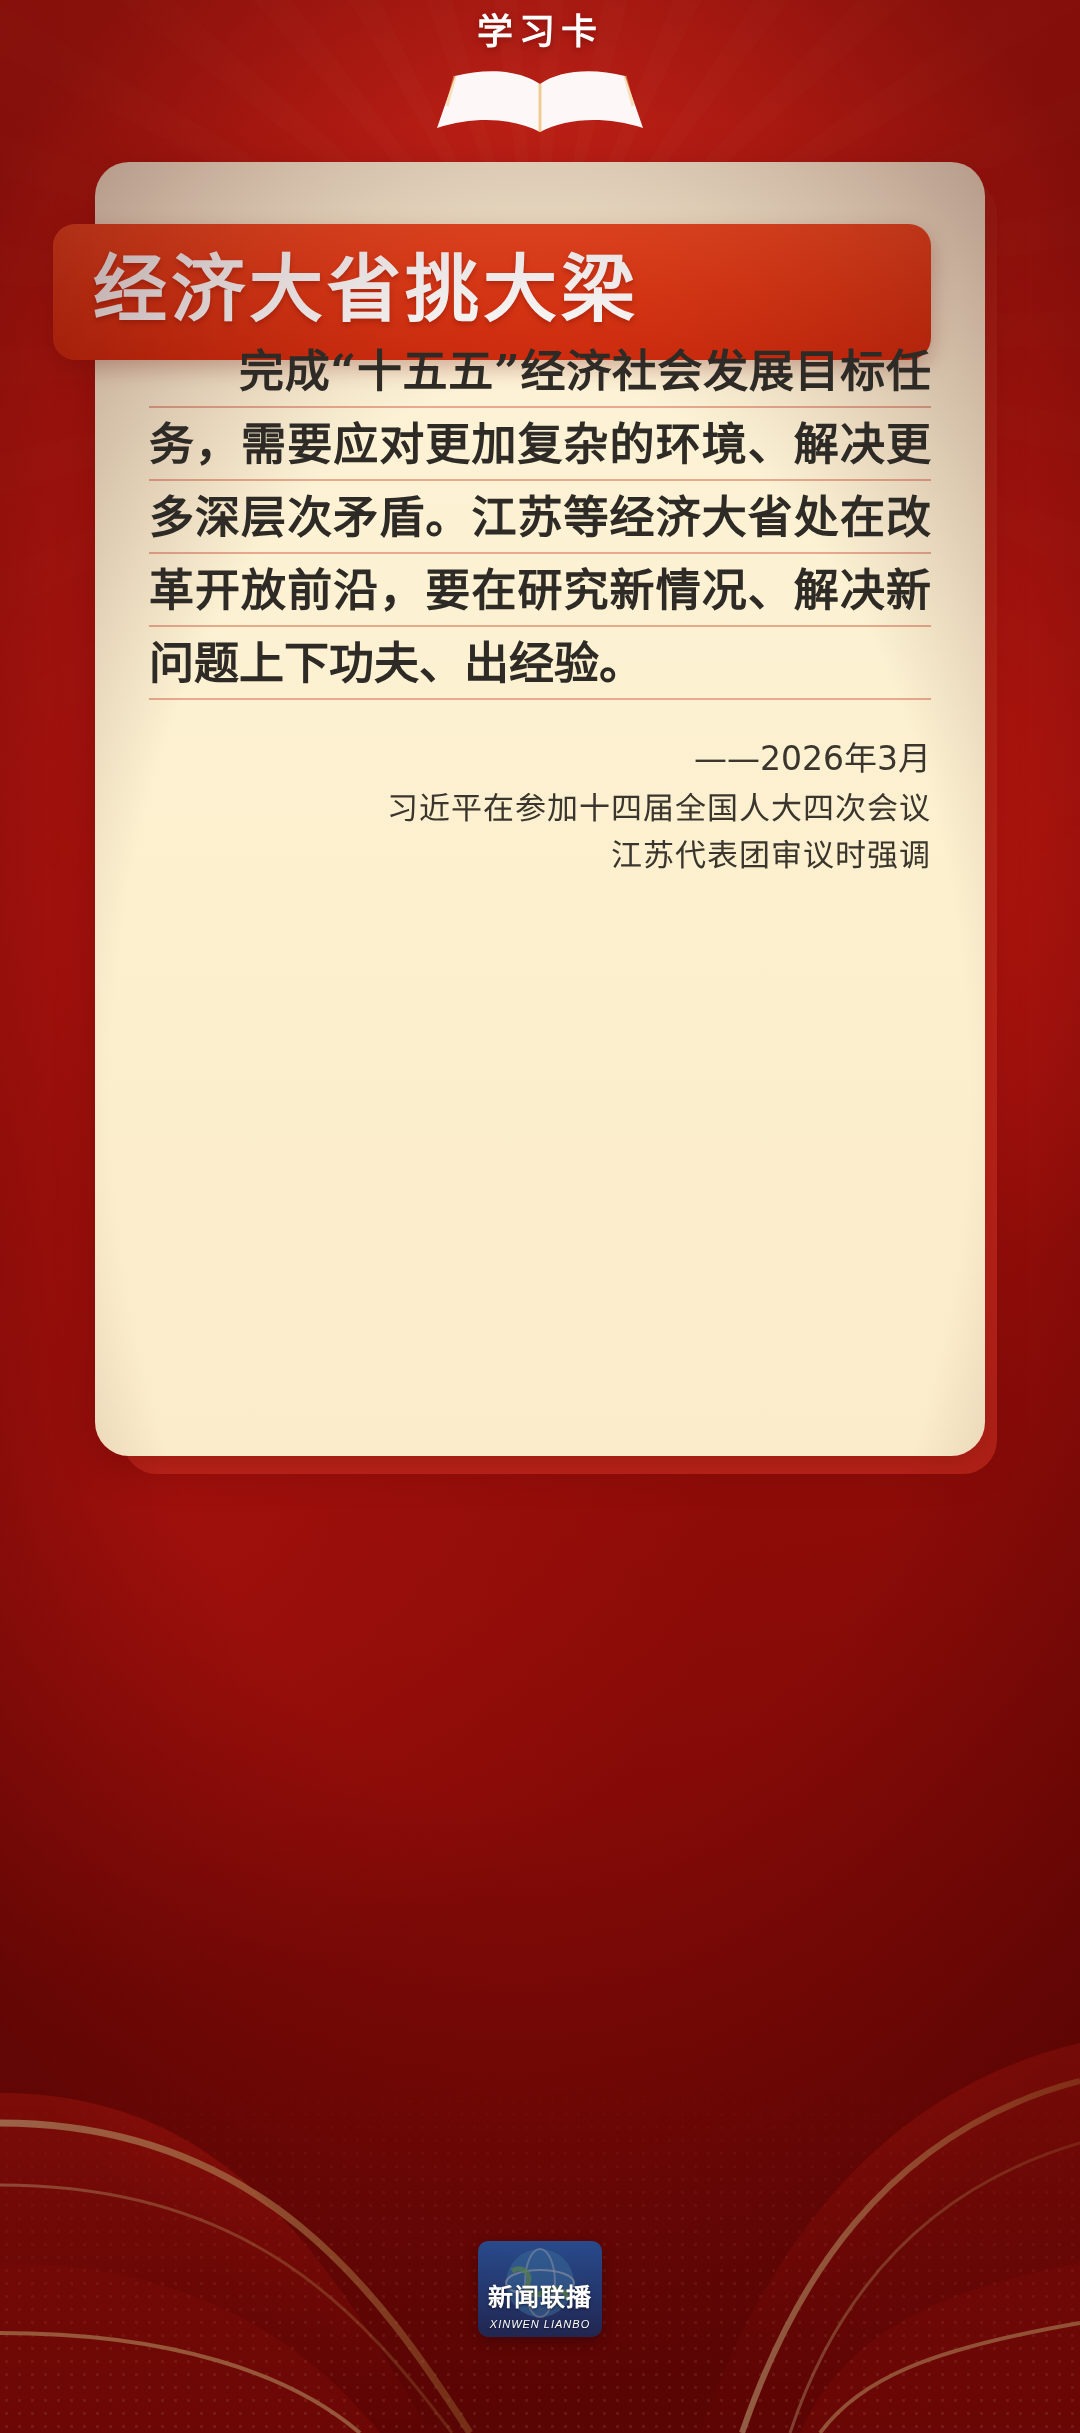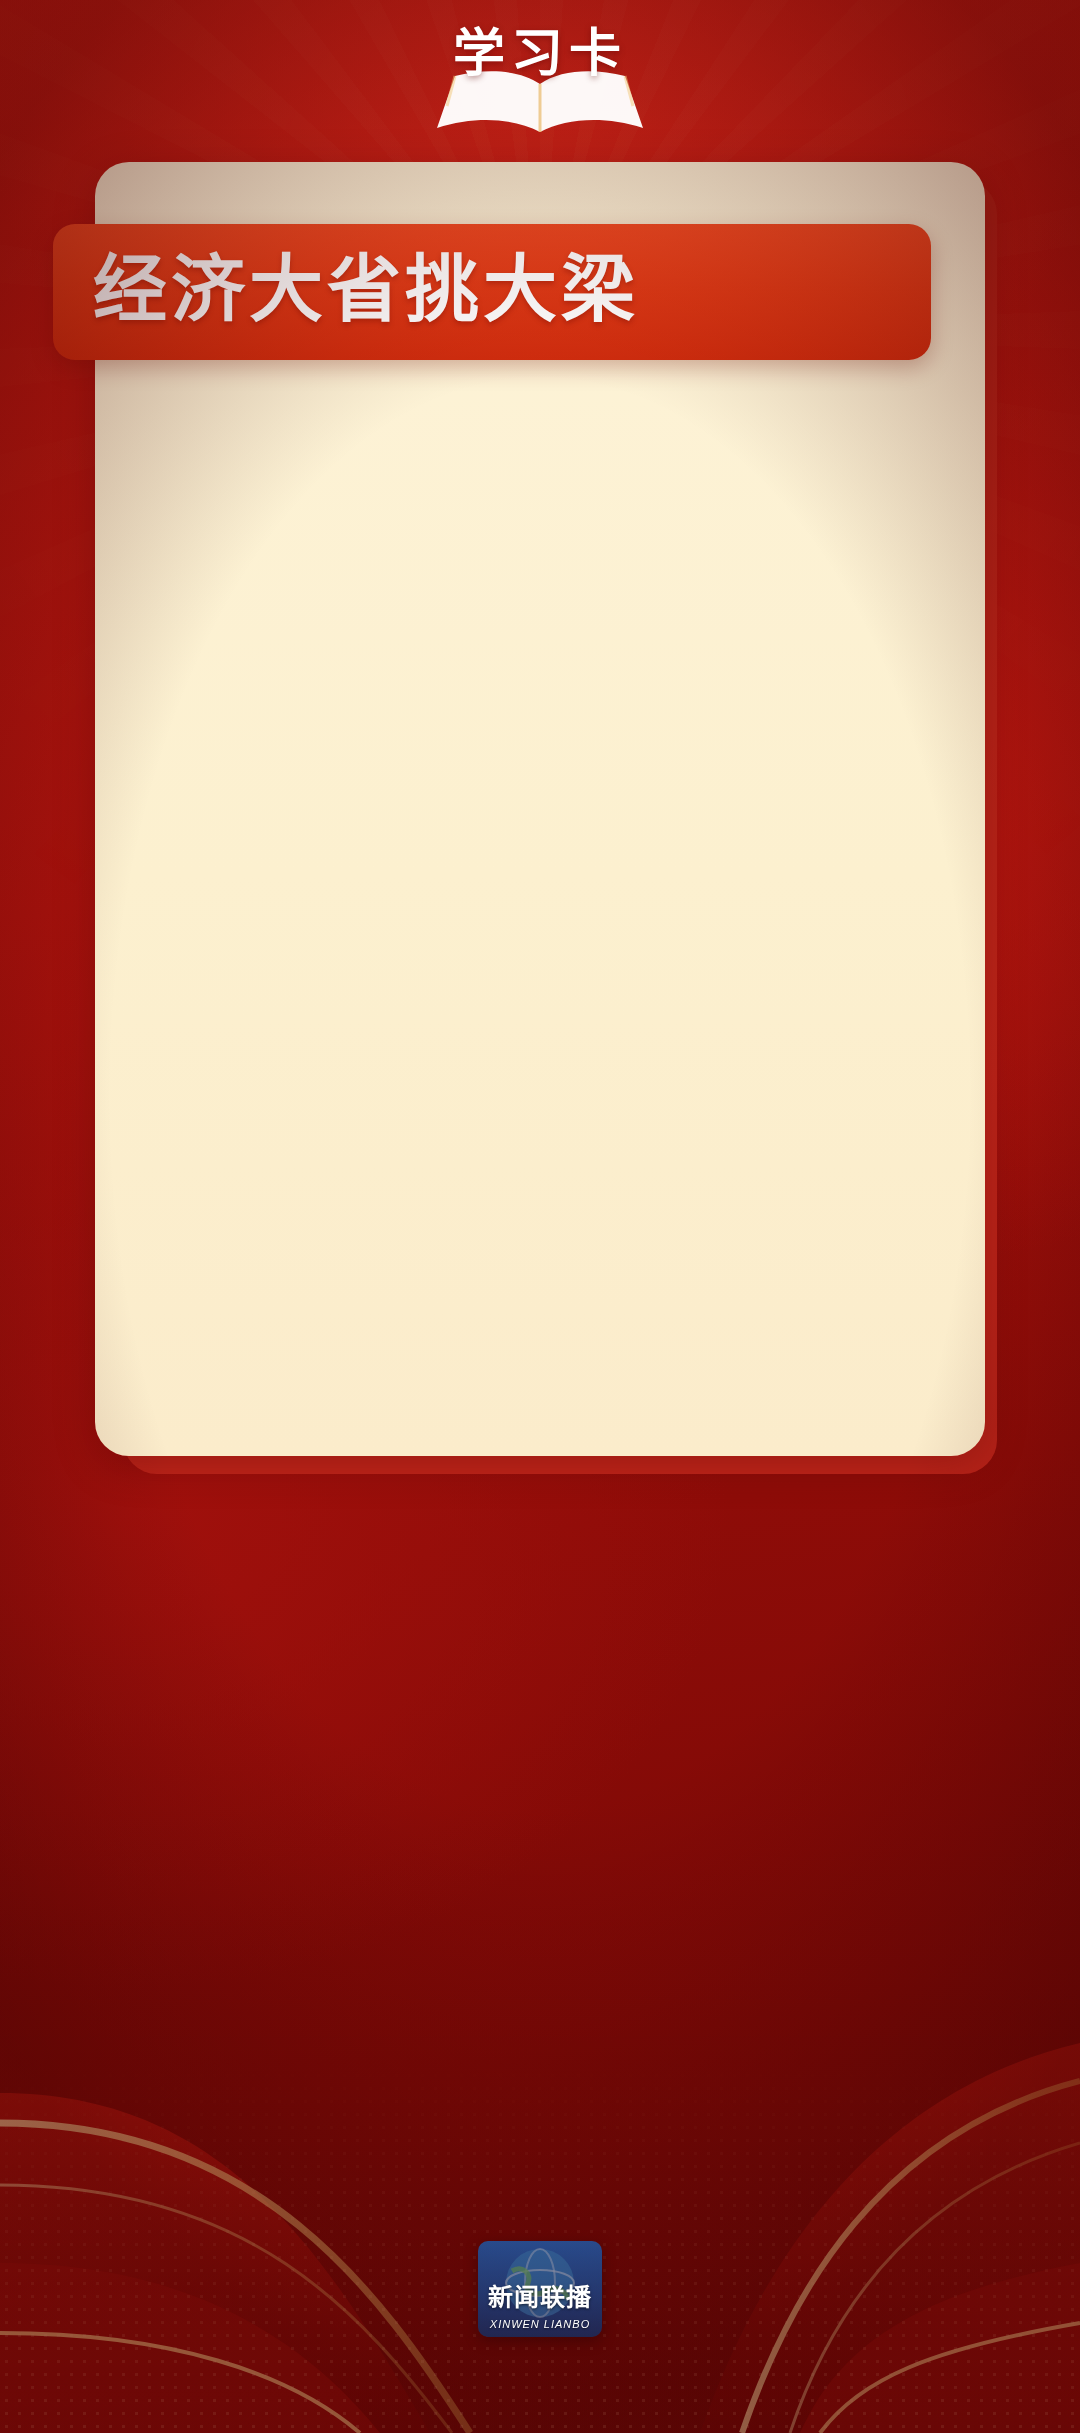--- a/index.html
+++ b/index.html
@@ -61,27 +61,27 @@
     height: 122px;
     display: flex;
     flex-direction: column;
     align-items: center;
     justify-content: flex-start;
   }
   .logo-text {
     position: relative;
     z-index: 3;
     color: #ffffff;
-    font-size: 52px;
+    font-size: 36px;
     font-weight: bold;
     letter-spacing: 6px;
     line-height: 1;
     font-family: "DejaVu Sans", "Liberation Sans", sans-serif;
     text-shadow: 0 2px 6px rgba(90,0,0,0.45);
-    margin-top: 13px;
+    margin-top: 0;
   }
   .logo-book {
     position: absolute;
     bottom: 0;
     left: 50%;
     transform: translateX(-50%);
     z-index: 2;
   }
 
   
@@ -275,20 +275,28 @@
   </div>
 
   <div class="card-wrap">
     <div class="card-shadow"></div>
     <div class="card">
 
       <div class="title-ribbon">
         <div class="title-text">经济大省挑大梁</div>
       </div>
 
+      <div class="quote-block">
+        <div class="quote-text"><span>完成“十五五”经济社会发展目标任务，需要应对更加复杂的环境、解决更多深层次矛盾。江苏等经济大省处在改革开放前沿，要在研究新情况、解决新问题上下功夫、出经验。</span></div>
+        <div class="attribution">
+          <div class="date">——2026年3月</div>
+          <div>习近平在参加十四届全国人大四次会议</div>
+          <div>江苏代表团审议时强调</div>
+        </div>
+      </div>
 
 
     </div>
   </div>
 
   <div class="bottom-deco">
     <svg width="1080" height="640" viewBox="0 0 1080 640">
       <defs>
         <linearGradient id="gold1" x1="0" y1="0" x2="1" y2="0">
           <stop offset="0%" stop-color="#f7d58a" stop-opacity="0.95"></stop>

